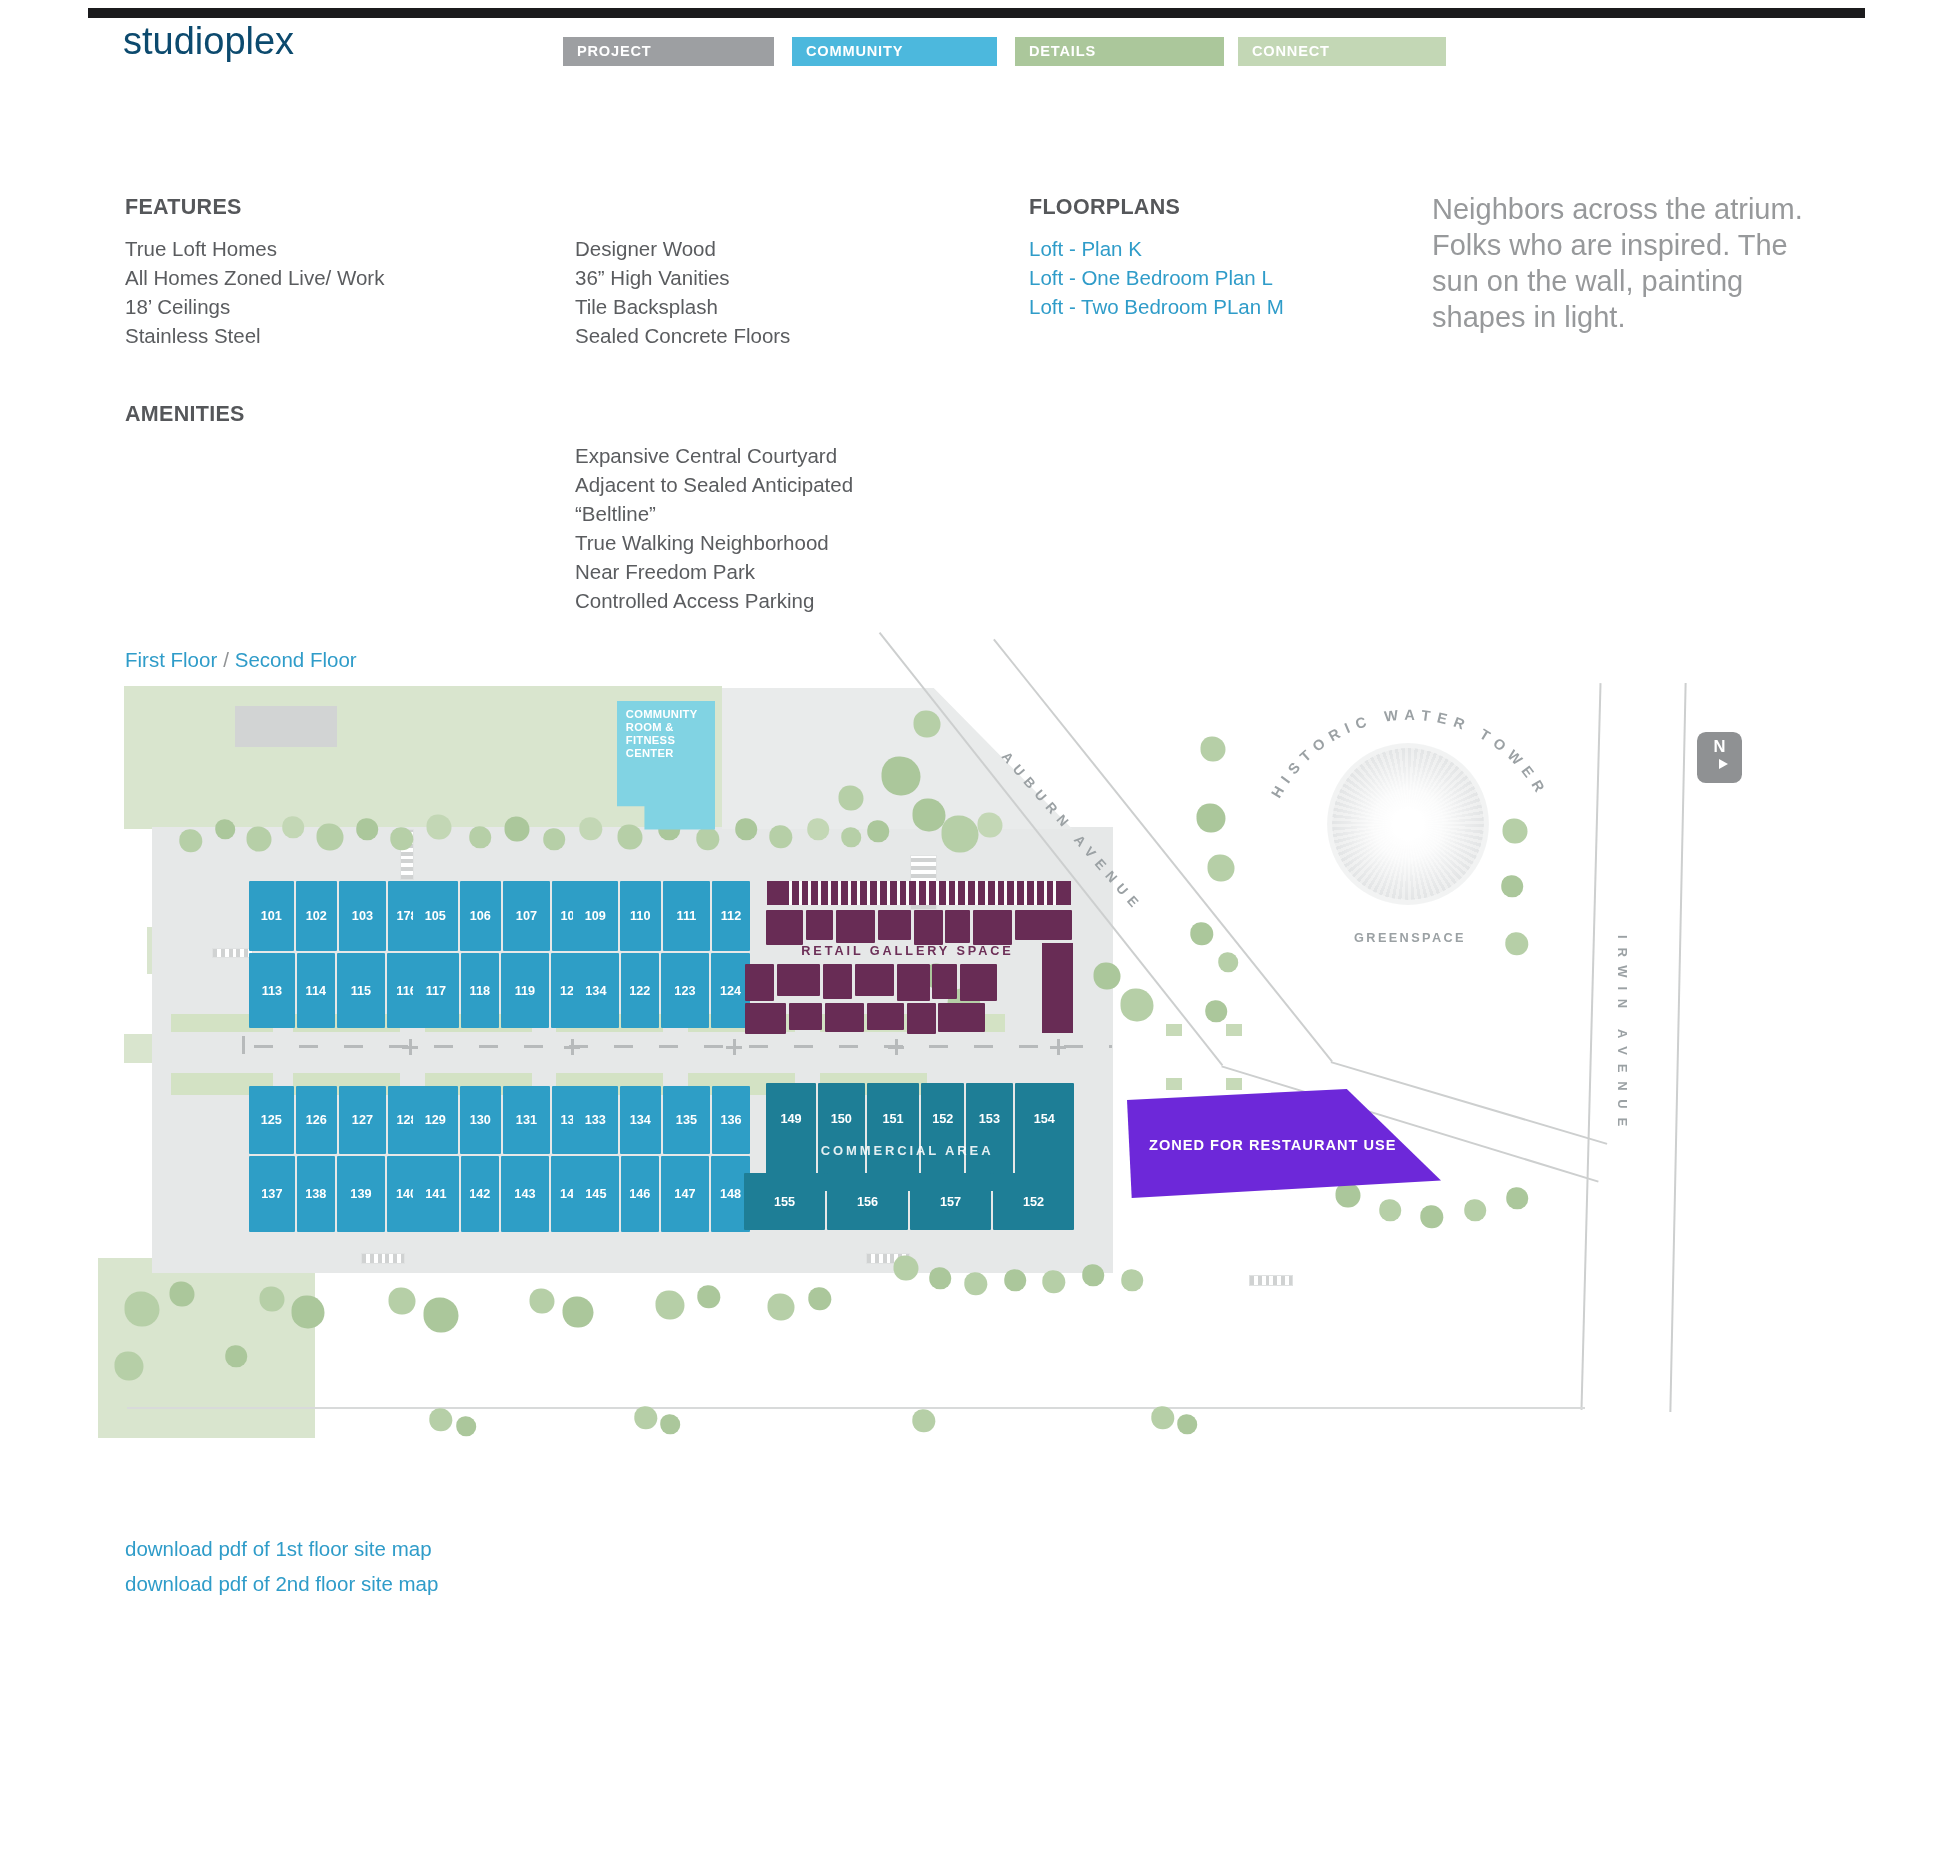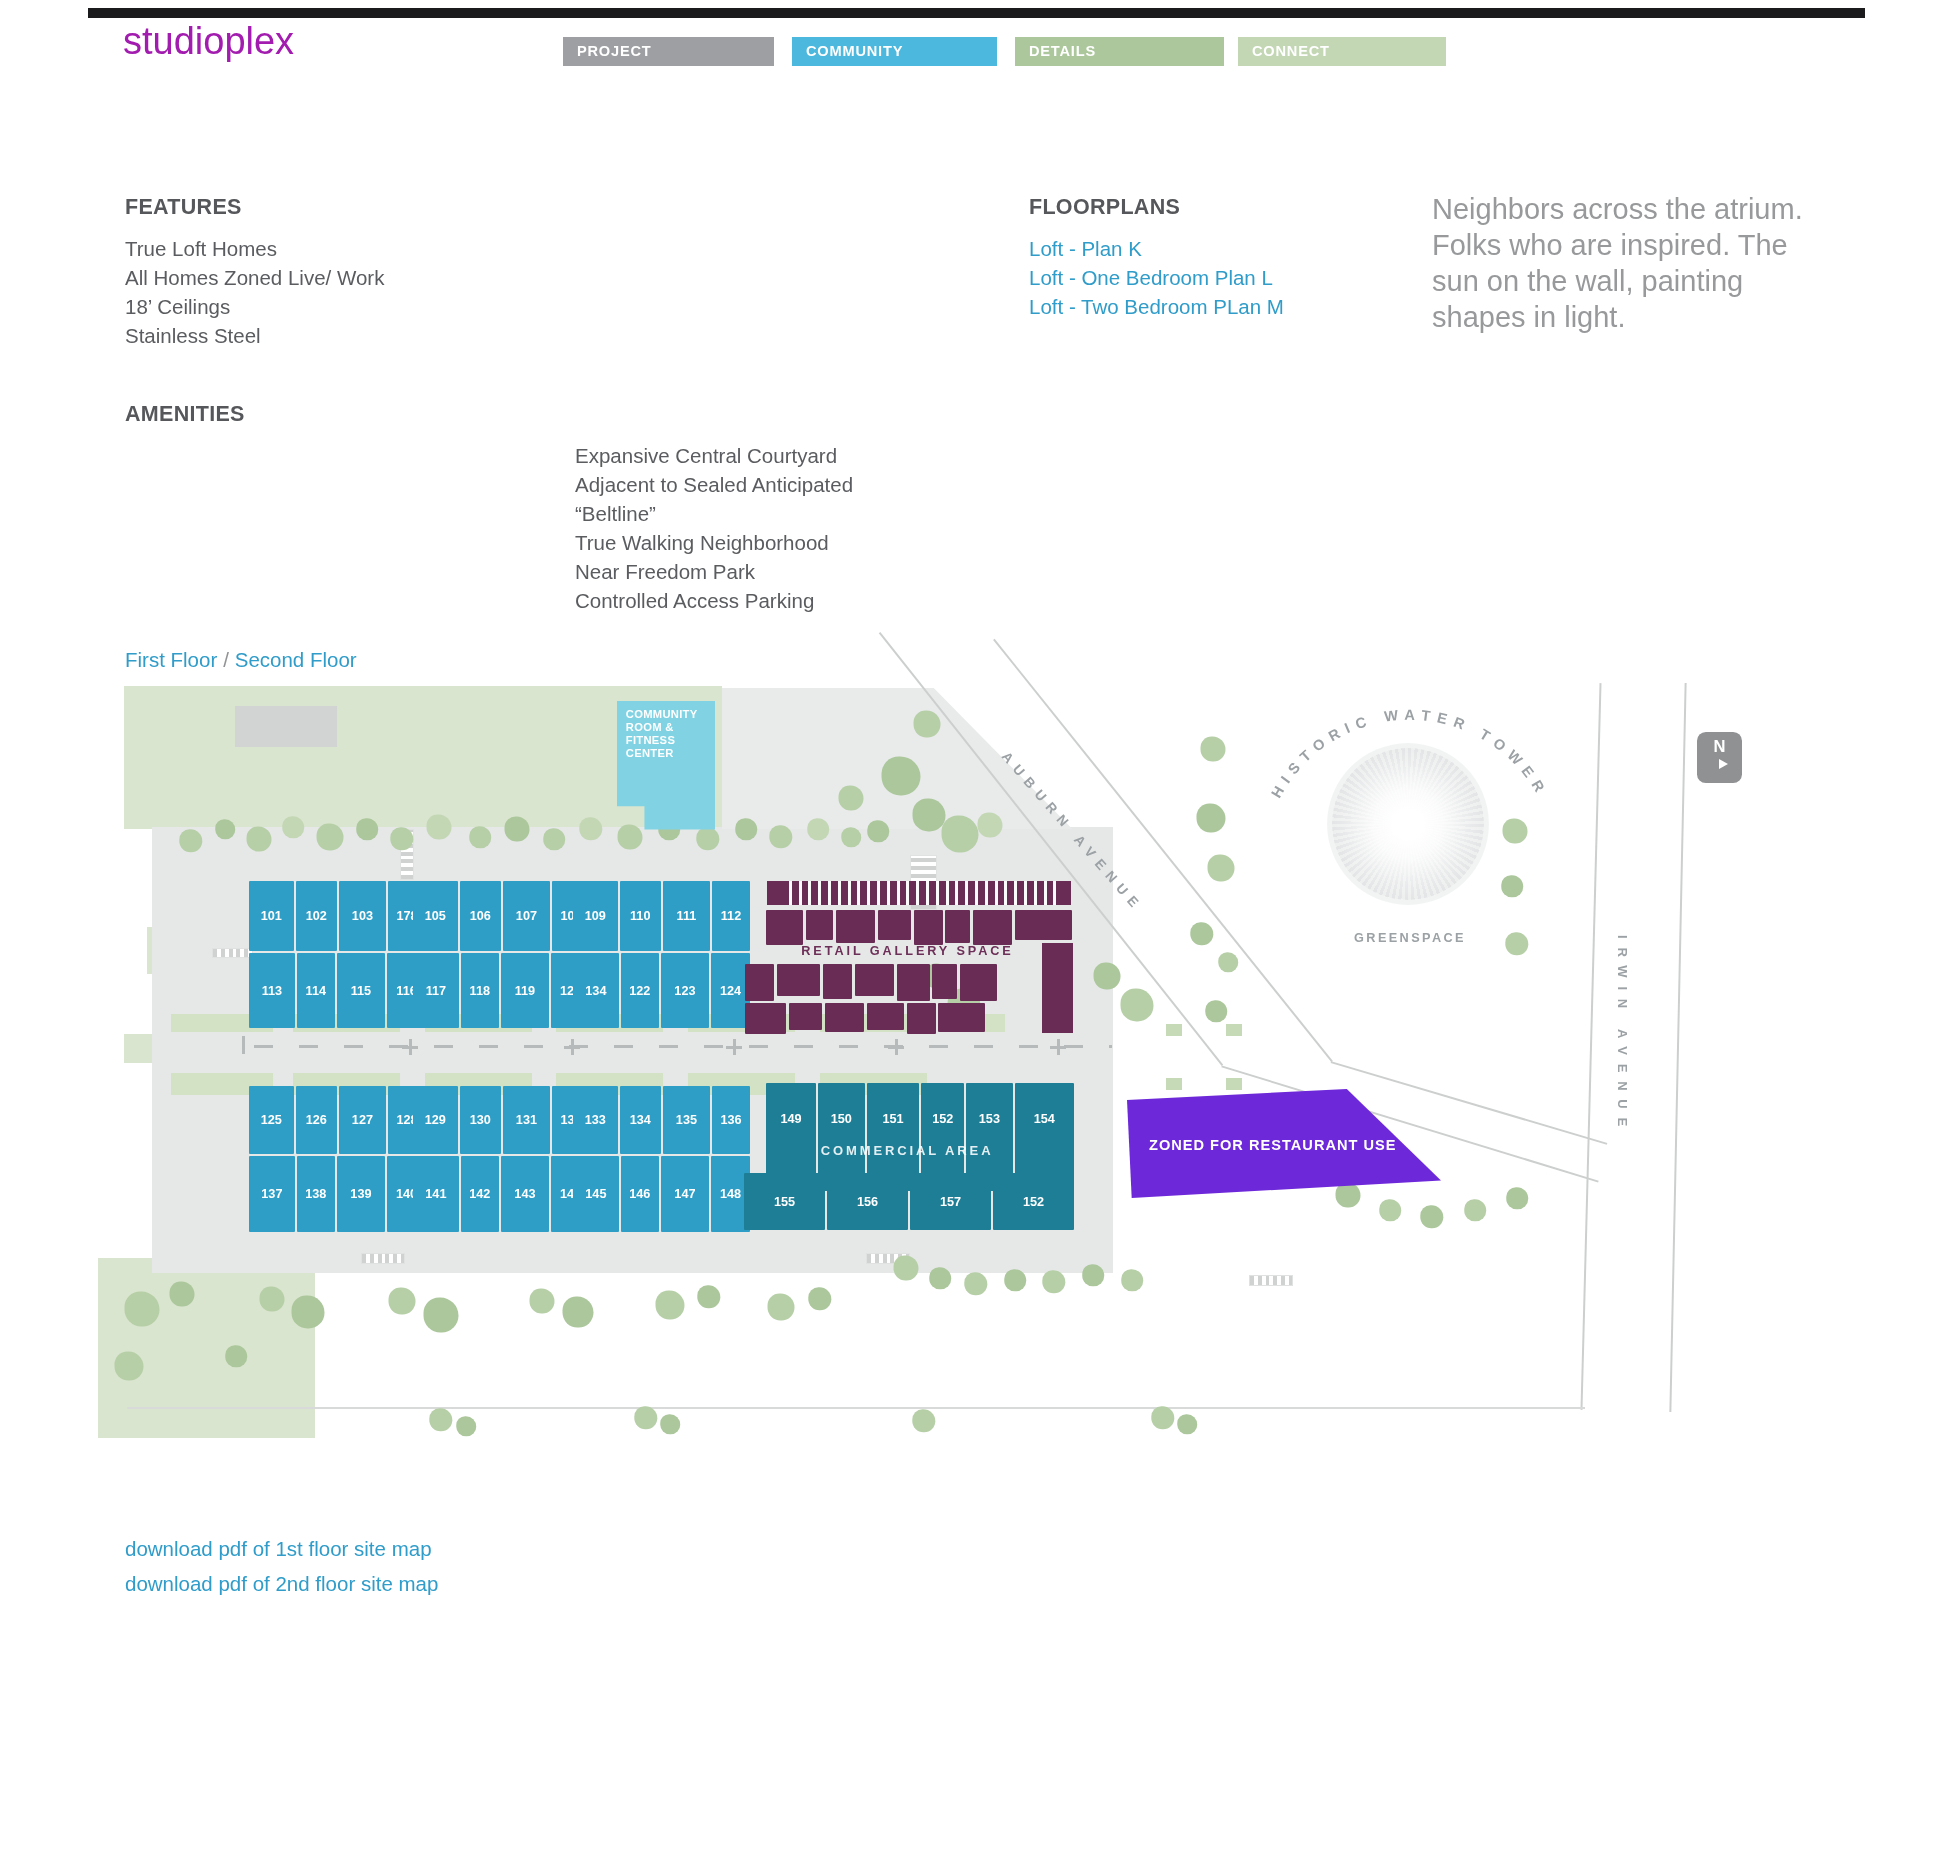--- a/index.html
+++ b/index.html
@@ -1,21 +1,21 @@
 <!DOCTYPE html>
 <html><head>
 <meta charset="utf-8">
 <style>
   html,body{margin:0;padding:0;background:#fff;}
   #page{position:relative;width:1950px;height:1875px;background:#fff;overflow:hidden;
         font-family:"Liberation Sans","DejaVu Sans",sans-serif;}
 
   
   .topbar{position:absolute;left:88px;top:7.8px;width:1777px;height:10.7px;background:#1b1b1d;}
-  .logo{position:absolute;left:123px;top:19.5px;font-size:38px;font-weight:300;color:#a21caf;letter-spacing:0px;}
+  .logo{position:absolute;left:123px;top:19.5px;font-size:38px;font-weight:300;color:#0c4a6e;letter-spacing:0px;}
   .tab{position:absolute;top:37px;height:29px;line-height:29px;background:#9d9fa2;color:#fff;
        font-size:14.6px;font-weight:bold;letter-spacing:0.8px;padding-left:14px;box-sizing:border-box;cursor:pointer;}
   .tab.active{background:#4cb8dd;}
   .tab.t0{left:563px;width:211px;} .tab.t1{left:792px;width:205px;}
   .tab.t2{left:1015px;width:209px;} .tab.t3{left:1238px;width:208px;}
 
   
   .heading{position:absolute;font-size:21.5px;font-weight:bold;color:#55575a;letter-spacing:0.3px;}
   .list{position:absolute;font-size:20.5px;color:#5a5c5f;line-height:29px;}
   .links{position:absolute;font-size:20.5px;line-height:29px;}
@@ -131,20 +131,27 @@
   <div class="tab t2">DETAILS</div>
   <div class="tab t3">CONNECT</div>
 
   <div class="heading" style="left:125px;top:195px">FEATURES</div>
   <div class="list" style="left:125px;top:234px">
 
   <div>True Loft Homes</div>
       <div>All Homes Zoned Live/ Work</div>
       <div>18’ Ceilings</div>
       <div>Stainless Steel</div>
+    </div>
+  <div class="list" style="left:575px;top:234px">
+
+  <div>Designer Wood</div>
+      <div>36” High Vanities</div>
+      <div>Tile Backsplash</div>
+      <div>Sealed Concrete Floors</div>
     </div>
 
   <div class="heading" style="left:1029px;top:195px">FLOORPLANS</div>
   <div class="links" style="left:1029px;top:234px">
 
   <a class="lnk">Loft - Plan K</a>
       <a class="lnk">Loft - One Bedroom Plan L</a>
       <a class="lnk">Loft - Two Bedroom PLan M</a>
     </div>
 

